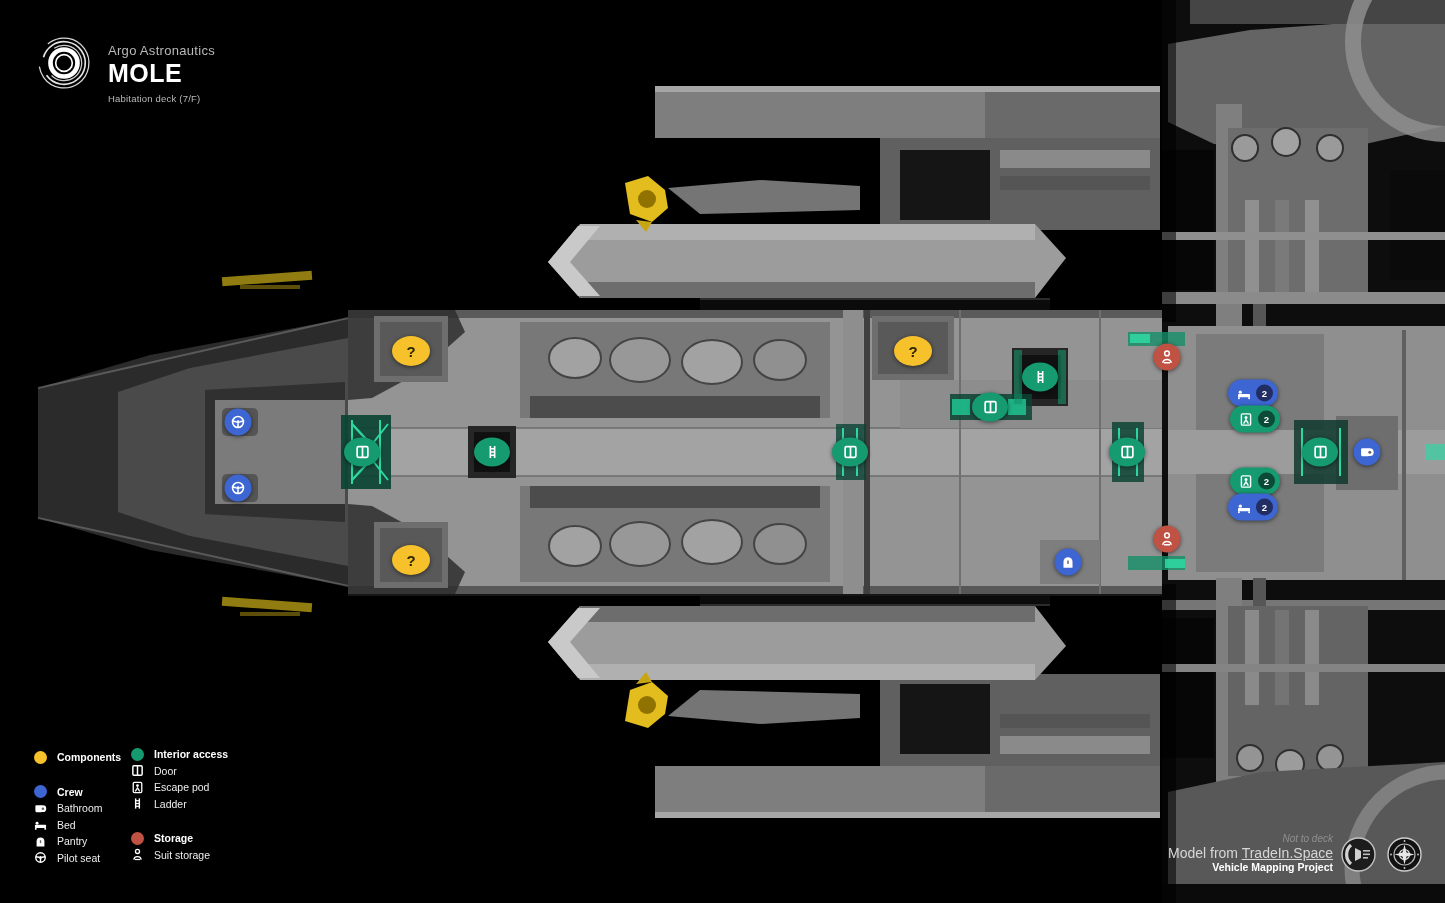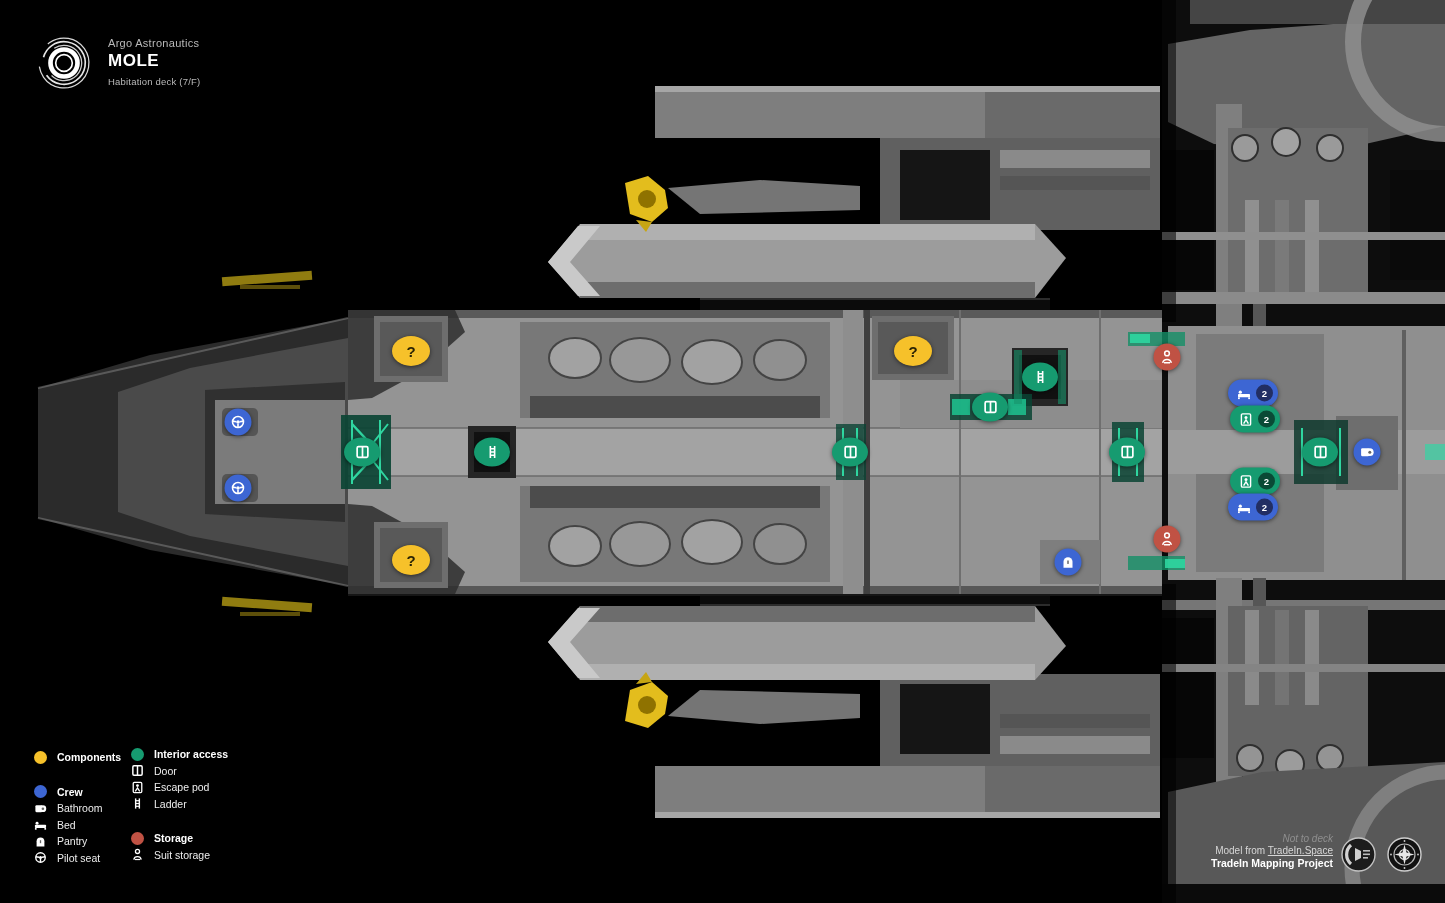--- a/index.html
+++ b/index.html
@@ -4,40 +4,40 @@
 <style>
   html,body{margin:0;padding:0;background:#000;}
   body{width:1445px;height:903px;overflow:hidden;font-family:"Liberation Sans",sans-serif;}
   #stage{position:relative;width:1445px;height:903px;background:#020202;}
   #ship-svg{position:absolute;left:0;top:0;}
 
   
   .hdr{position:absolute;left:37px;top:36px;display:flex;gap:17px;align-items:flex-start;z-index:30;}
   .hdr-logo{width:54px;height:54px;flex:0 0 auto;}
   .hdr-text{padding-top:0px;}
-  .hdr-maker{font-size:11px;color:#b9b9b9;letter-spacing:.3px;margin-top:1px;}
-  .hdr-ship{font-size:17px;font-weight:bold;color:#fff;letter-spacing:.5px;margin-top:3px;line-height:1;}
+  .hdr-maker{font-size:13px;color:#b9b9b9;letter-spacing:.3px;margin-top:7px;}
+  .hdr-ship{font-size:25px;font-weight:bold;color:#fff;letter-spacing:.5px;margin-top:3px;line-height:1;}
   .hdr-deck{font-size:9.5px;color:#b9b9b9;letter-spacing:.2px;margin-top:7px;}
 
   
   .legend{position:absolute;z-index:30;}
   #legend-col1{left:33px;top:749px;}
   #legend-col2{left:130px;top:746px;}
   .legend-row{display:flex;align-items:center;gap:9px;height:16.5px;}
   .legend-gap{margin-top:18px;}
   .legend-ic{width:15px;display:flex;justify-content:center;align-items:center;}
   .legend-dot{width:13px;height:13px;border-radius:50%;}
   .legend-label{font-size:10.5px;color:#ededed;white-space:nowrap;}
   .legend-head .legend-label{font-weight:bold;color:#fff;}
   .legend-row svg{width:13px;height:13px;}
 
   
   .credits{position:absolute;right:112px;top:833px;text-align:right;z-index:30;line-height:1.18;}
   .cr-scale{font-size:10px;font-style:italic;color:#8f8f8f;}
-  .cr-model{font-size:10px;color:#d6d6d6;}
+  .cr-model{font-size:14px;color:#d6d6d6;}
   .cr-model a{color:#d6d6d6;text-decoration:underline;}
   .cr-project{font-size:10.5px;font-weight:bold;color:#fff;}
   .cr-logos{position:absolute;right:22px;top:836px;display:flex;gap:9px;z-index:30;}
   .cr-logo{width:37px;height:37px;}
 
   
   #markers{position:absolute;inset:0;z-index:20;}
   .marker{position:absolute;transform:translate(-50%,-50%);display:flex;align-items:center;justify-content:center;border-radius:50%;box-shadow:0 1px 4px rgba(0,0,0,.55);}
   .sz-oval{width:36px;height:29px;}
   .sz-circle{width:27px;height:27px;}
@@ -532,21 +532,21 @@
             <line x1="12" y1="6.2" x2="8.6" y2="6.7" stroke="#fff" stroke-width="1.5"></line>
           </svg>
         </span>
         <span class="legend-label">Pilot seat</span>
       </div>
     </div>
 
   <div class="credits">
     <div class="cr-scale">Not to deck</div>
     <div class="cr-model"><span>Model from </span><a href="#">TradeIn.Space</a></div>
-    <div class="cr-project">TradeIn Mapping Project</div>
+    <div class="cr-project">Vehicle Mapping Project</div>
   </div>
   <div class="cr-logos">
     <svg class="cr-logo" viewBox="0 0 37 37">
       <circle cx="18.5" cy="18.5" r="16.5" fill="#1c1c1c" stroke="#c2c2c2" stroke-width="1.4"></circle>
       <path d="M11,9 a12.5,12.5 0 0 0 0,19" fill="none" stroke="#d2d2d2" stroke-width="3.2"></path>
       <path d="M15,12 l6,3 v7 l-6,3 Z" fill="#cfcfcf"></path>
       <rect x="23" y="14" width="7" height="1.6" fill="#bdbdbd"></rect>
       <rect x="23" y="17.5" width="7" height="1.6" fill="#bdbdbd"></rect>
       <rect x="23" y="21" width="5" height="1.6" fill="#bdbdbd"></rect>
     </svg>

